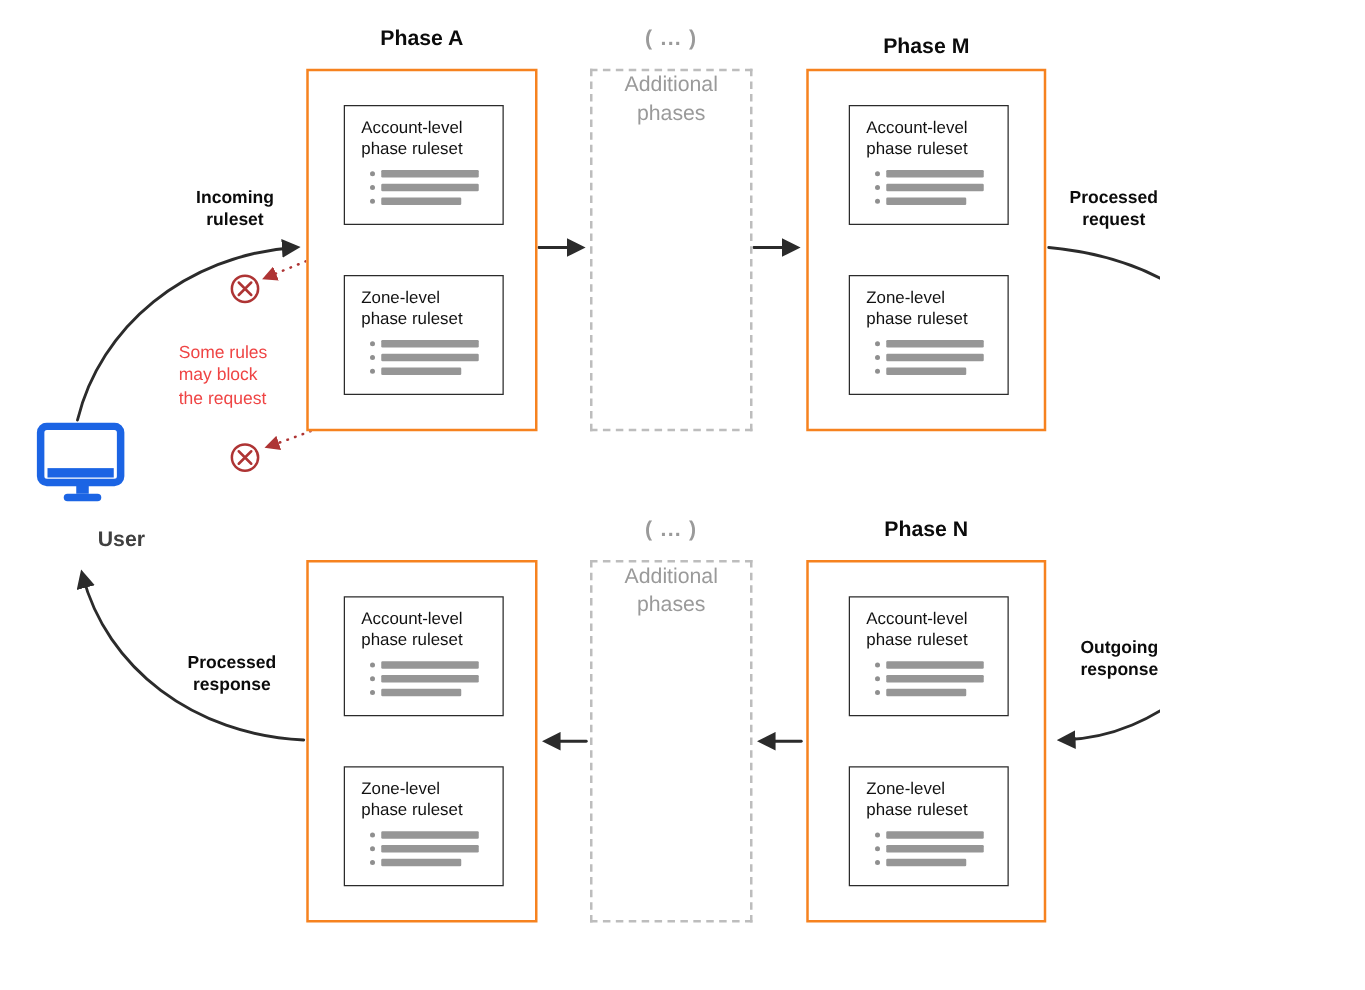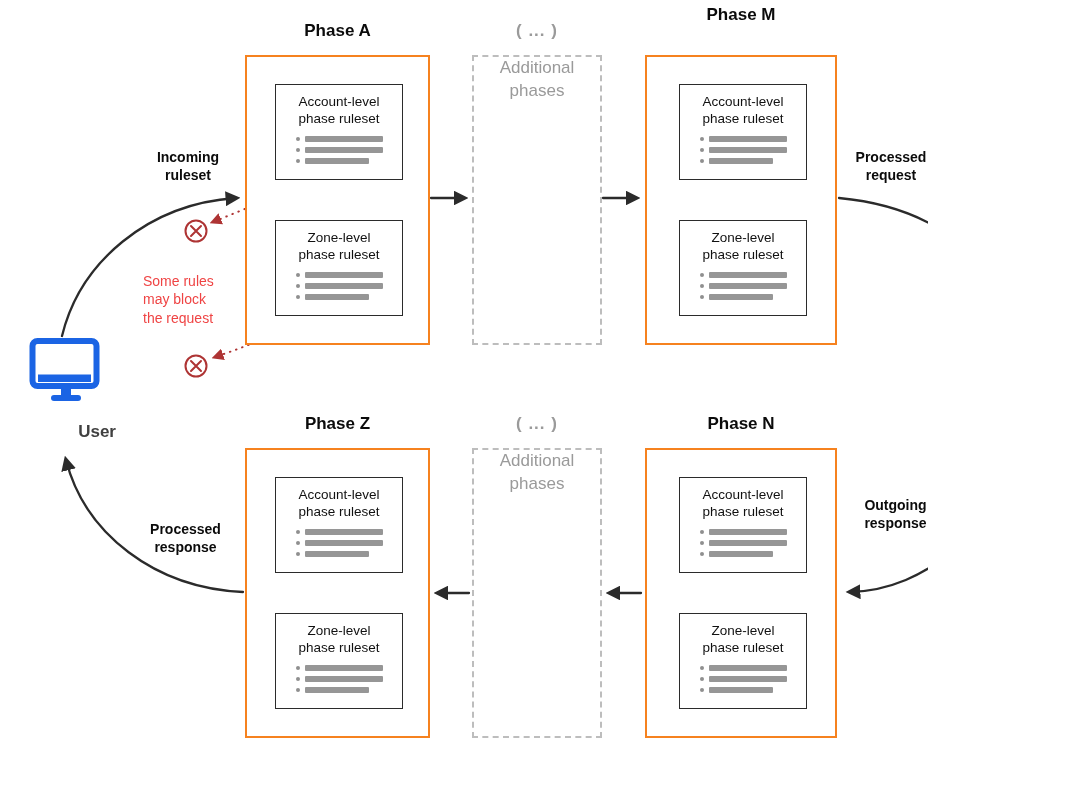--- a/index.html
+++ b/index.html
@@ -10,21 +10,21 @@
   .phase-box{position:absolute;border:2px solid #F6821F;background:#fff;box-sizing:border-box}
   .phase-title{position:absolute;font-size:17px;font-weight:700;text-align:center;color:#0b0b0b}
   .phase-title.ellipsis{color:#9a9a9a;font-weight:600;letter-spacing:1px}
 
   .additional-box{position:absolute;border:2px dashed #bdbdbd;background:#fff;box-sizing:border-box;
                   display:flex;align-items:flex-start;justify-content:center}
   .additional-label{font-size:17px;color:#9a9a9a;text-align:center;line-height:1.35;width:92px}
 
   .ruleset-card{position:absolute;width:128px;height:96px;border:1.3px solid #2b2b2b;background:#fff;
                 box-sizing:border-box;display:flex;flex-direction:column;align-items:center;padding-top:9px}
-  .ruleset-title{font-size:13.5px;line-height:1.25;text-align:center;width:100px;color:#111}
+  .ruleset-title{font-size:13.5px;line-height:1.25;text-align:left;width:100px;color:#111}
   .ruleset-lines{margin-top:8px;display:flex;flex-direction:column;gap:5px;align-items:flex-start}
   .rl{display:flex;align-items:center;gap:5px}
   .rl .dot{width:4px;height:4px;border-radius:50%;background:#8f8f8f}
   .rl .bar{height:6px;background:#969696;border-radius:1px}
   .rl .bar.b1{width:78px}.rl .bar.b2{width:78px}.rl .bar.b3{width:64px}
 
   .flow-label{position:absolute;font-size:14px;font-weight:700;line-height:1.3;text-align:center;color:#0b0b0b}
   .warning-text{position:absolute;font-size:14px;line-height:1.32;color:#ef4444;width:82px;text-align:left}
   .actor-label{position:absolute;font-size:17px;font-weight:700;text-align:right;color:#404040}
   .actor-icon{position:absolute}
@@ -88,22 +88,21 @@
       </g>
       <g>
         <circle cx="196" cy="366" r="10.5" fill="#fff" stroke="#AE3434" stroke-width="2"></circle>
         <path d="M191 361 L201 371 M201 361 L191 371" stroke="#AE3434" stroke-width="2" stroke-linecap="round"></path>
       </g>
     </g>
   </svg>
 
   <div class="phase-title" style="left:245px;top:21px;width:185px">Phase A</div>
   <div class="phase-title ellipsis" style="left:472px;top:21px;width:130px">( ... )</div>
-  <div class="phase-title" style="left:645px;top:5px;width:192px">Phase M</div>
-  <div class="phase-title" style="left:245px;top:414px;width:185px">Phase Z</div>
+  <div class="phase-title" style="left:645px;top:27px;width:192px">Phase M</div>
   <div class="phase-title ellipsis" style="left:472px;top:414px;width:130px">( ... )</div>
   <div class="phase-title" style="left:645px;top:414px;width:192px">Phase N</div>
 
   <div class="phase-box" style="left:245px;top:55px;width:185px;height:290px">
     <div class="ruleset-card" style="left:28px;top:27px">
       <div class="ruleset-title">Account-level phase ruleset</div>
       <div class="ruleset-lines">
         <div class="rl">
             <span class="dot"></span>
             <span class="bar b1"></span>
@@ -251,21 +250,21 @@
         <div class="rl">
             <span class="dot"></span>
             <span class="bar b3"></span>
           </div>
       </div>
     </div>
   </div>
 
   <div class="flow-label" style="left:146px;top:148px;width:84px">Incoming ruleset</div>
   <div class="flow-label" style="left:845px;top:148px;width:92px">Processed request</div>
-  <div class="flow-label" style="left:848px;top:496px;width:95px">Outgoing response</div>
+  <div class="flow-label" style="left:848px;top:508px;width:95px">Outgoing response</div>
   <div class="flow-label" style="left:138px;top:520px;width:95px">Processed response</div>
 
   <div class="warning-text" style="left:143px;top:272px">Some rules may block the request</div>
 
   <div class="actor-icon" style="left:28px;top:338px">
     <svg width="76" height="66" viewBox="0 0 76 66">
       <rect x="4.5" y="3" width="64" height="45" rx="5" fill="#fff" stroke="#1B64E4" stroke-width="6"></rect>
       <rect x="10" y="36.5" width="53" height="7.5" fill="#1B64E4"></rect>
       <rect x="33" y="48" width="10" height="9" fill="#1B64E4"></rect>
       <rect x="23" y="57" width="30" height="6" rx="3" fill="#1B64E4"></rect>

